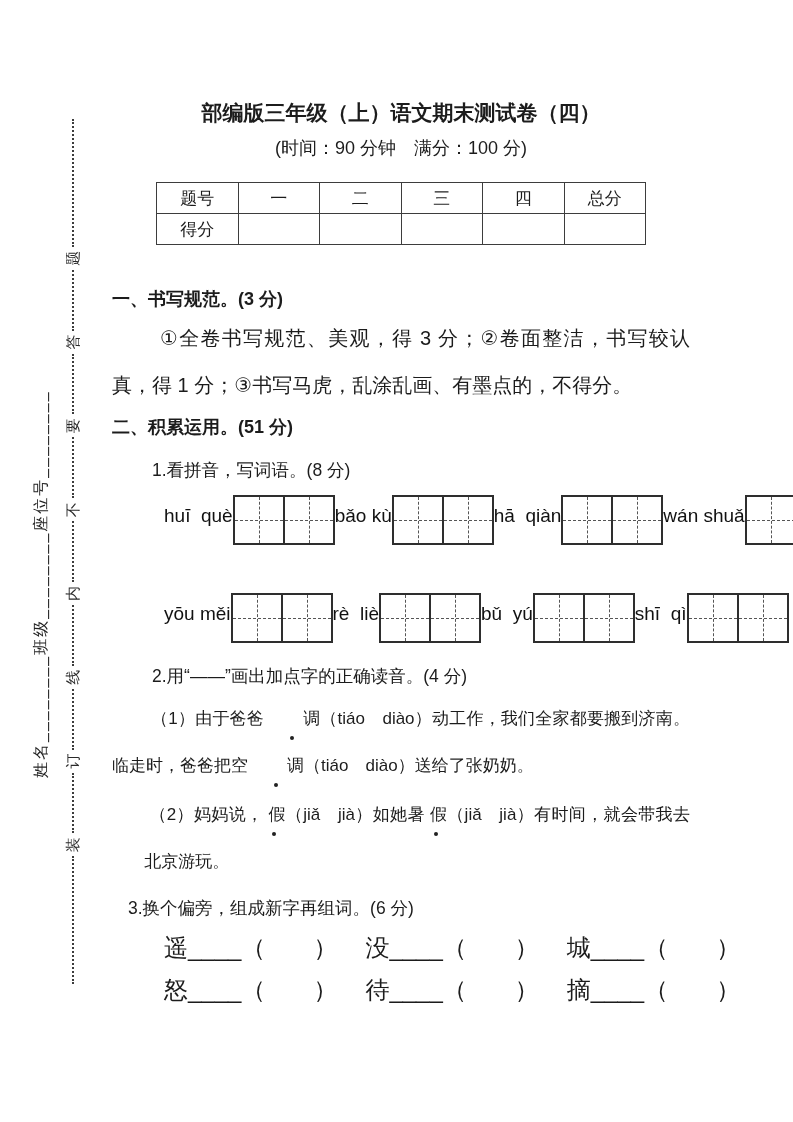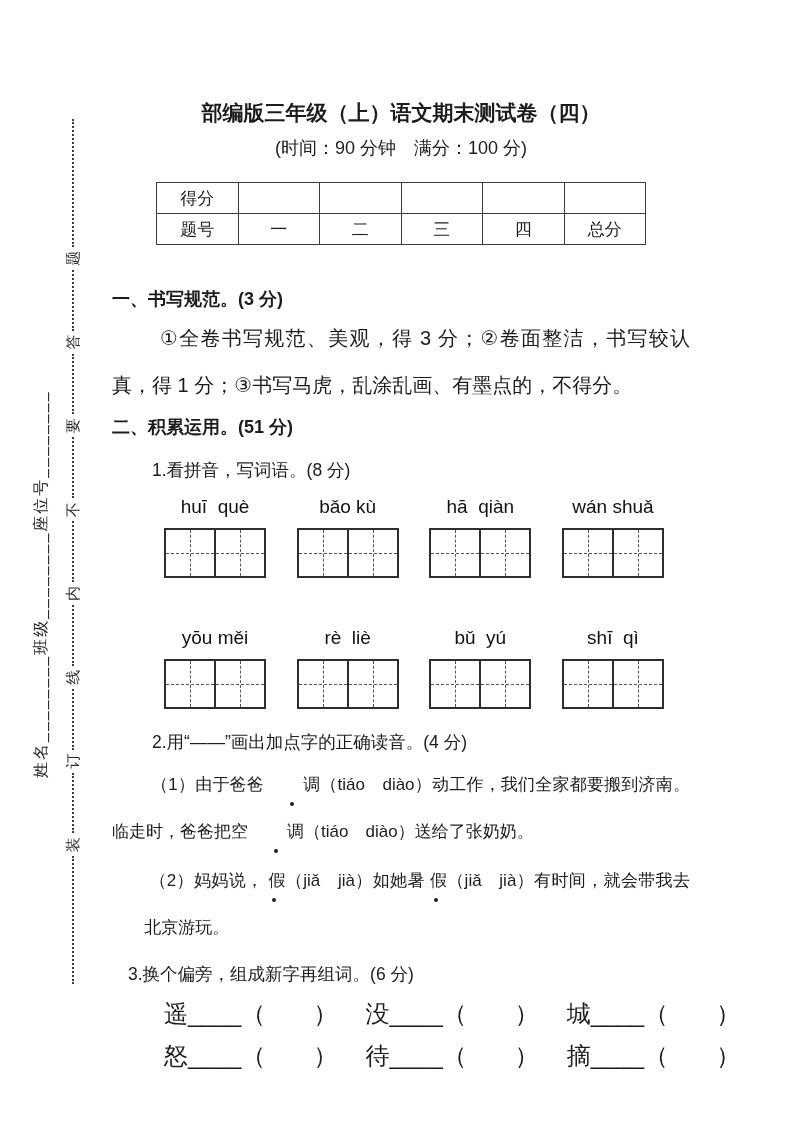--- a/index.html
+++ b/index.html
@@ -28,21 +28,21 @@
 
   .h-sec{font-size:18px;font-weight:bold;line-height:28px;}
   .sec1{margin-top:40px;}
   .sec1-body{font-size:20px;line-height:47px;text-indent:2.4em;text-align:justify;margin-top:2px;}
   .sec2{margin-top:4px;}
 
   .q-label{font-size:17.5px;line-height:34px;margin:12px 0 0 40px;}
 
   .py-row{display:flex;justify-content:space-between;width:500px;margin:8px 0 0 52px;}
   .py-row.second{margin-top:48px;}
-  .py-group{display:flex;flex-direction:column;align-items:center;}
+  .py-group{display:flex;flex-direction:row;align-items:center;}
   .py{font-size:19px;white-space:pre;line-height:24px;margin-bottom:9px;color:#111;}
   .grid{display:inline-flex;border:2px solid #2e2e2e;background:#fff;}
   .cell{width:48px;height:46px;position:relative;}
   .cell + .cell{border-left:2px solid #2e2e2e;}
   .cell::before{content:"";position:absolute;left:50%;top:0;bottom:0;border-left:1.5px dashed #555;}
   .cell::after{content:"";position:absolute;top:50%;left:0;right:0;border-top:1.5px dashed #555;}
 
   .q2-label{margin-top:16px;}
   .q-item{font-size:17px;line-height:47px;text-align:justify;margin-top:2px;}
   .q-item.one{text-indent:2.3em;}
@@ -80,34 +80,34 @@
 <div class="rot info-line">姓名________班级________座位号________</div>
 
 <div class="main">
 
   <div class="title">部编版三年级（上）语文期末测试卷（四）</div>
   <div class="subtitle">(时间：90 分钟　满分：100 分)</div>
 
   <table class="score">
     <tbody>
         <tr>
+      <td>题号</td>
+      <td>一</td>
+      <td>二</td>
+      <td>三</td>
+      <td>四</td>
+      <td>总分</td>
+    </tr>
+    <tr>
       <td>得分</td>
       <td></td>
       <td></td>
       <td></td>
       <td></td>
       <td></td>
-    </tr>
-    <tr>
-      <td>题号</td>
-      <td>一</td>
-      <td>二</td>
-      <td>三</td>
-      <td>四</td>
-      <td>总分</td>
     </tr>
   </tbody>
     </table>
 
   <div class="h-sec sec1">一、书写规范。(3 分)</div>
   <div class="sec1-body">①全卷书写规范、美观，得 3 分；②卷面整洁，书写较认真，得 1 分；③书写马虎，乱涂乱画、有墨点的，不得分。</div>
 
   <div class="h-sec sec2">二、积累运用。(51 分)</div>
 
   <div class="q-label">1.看拼音，写词语。(8 分)</div>

